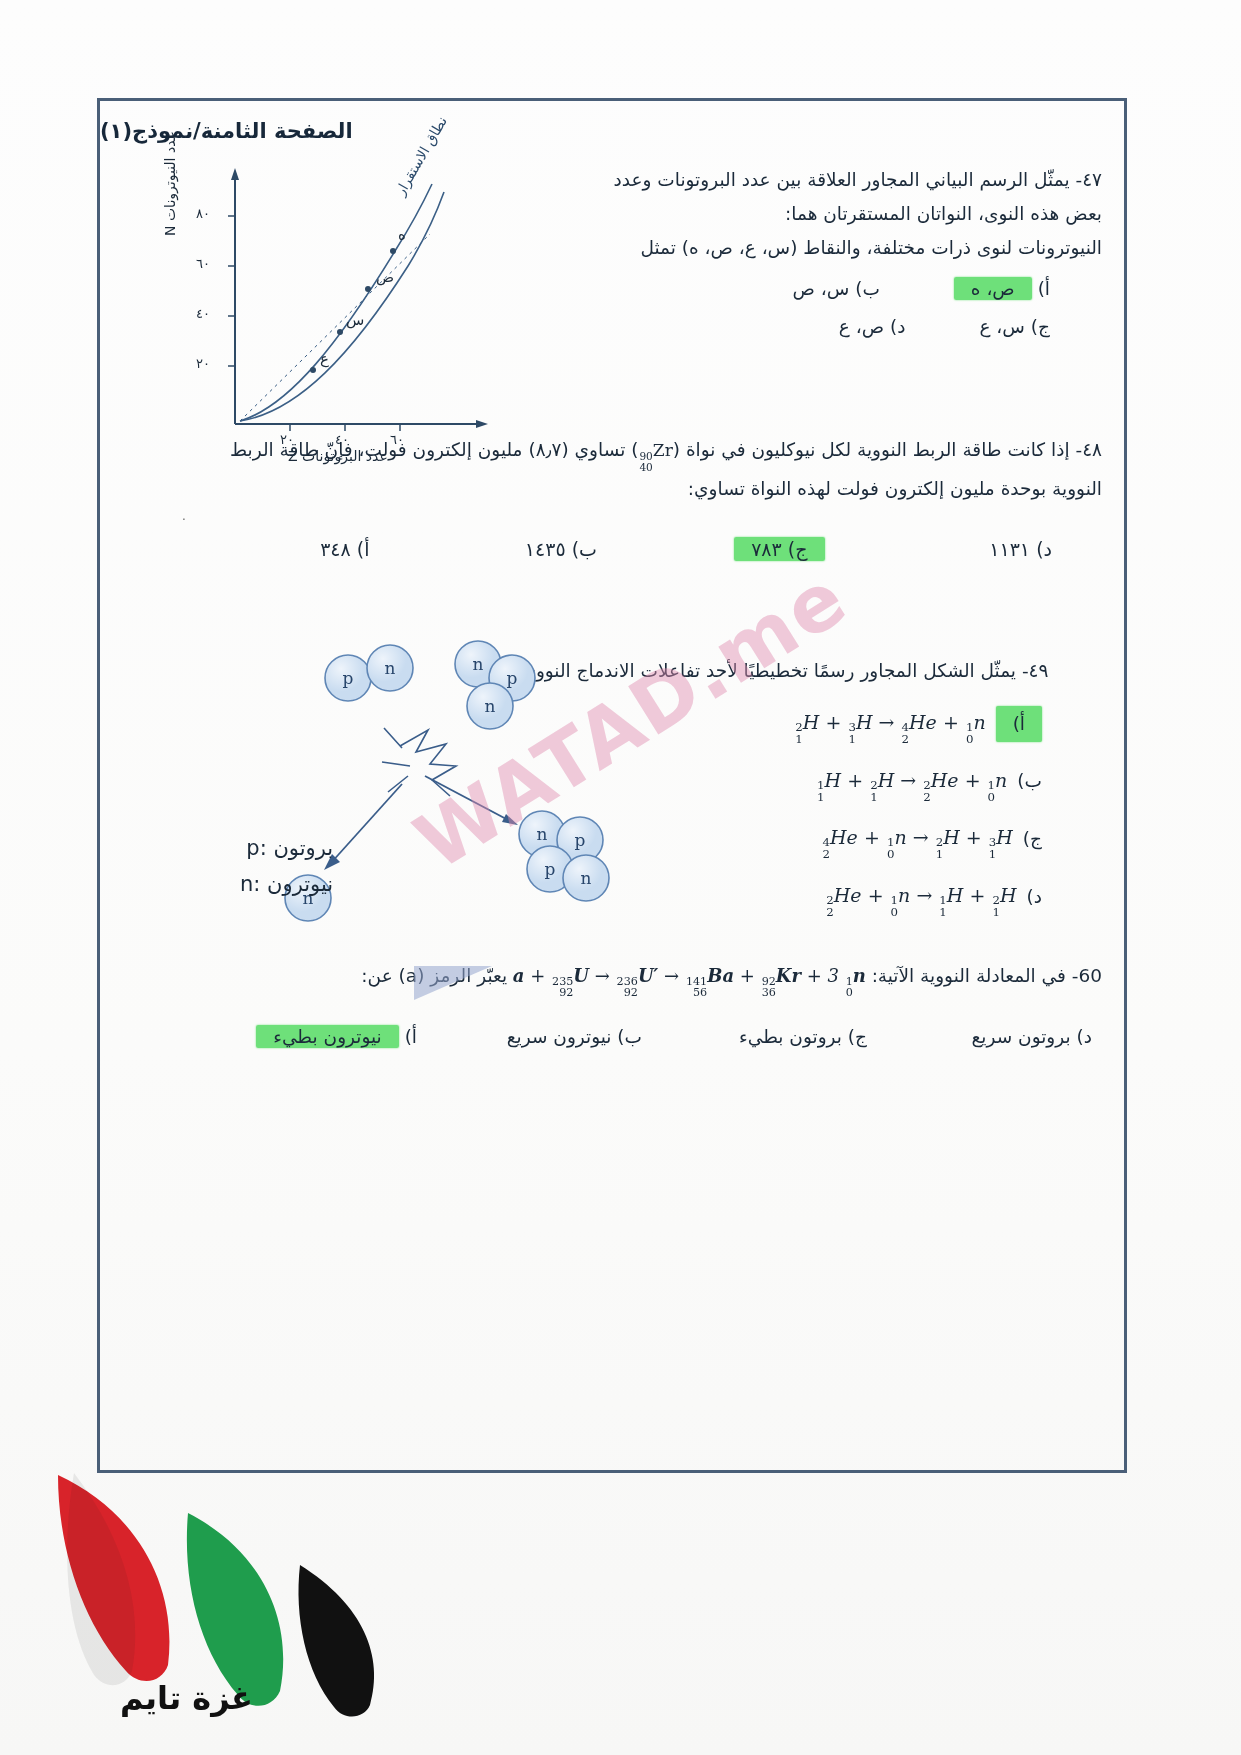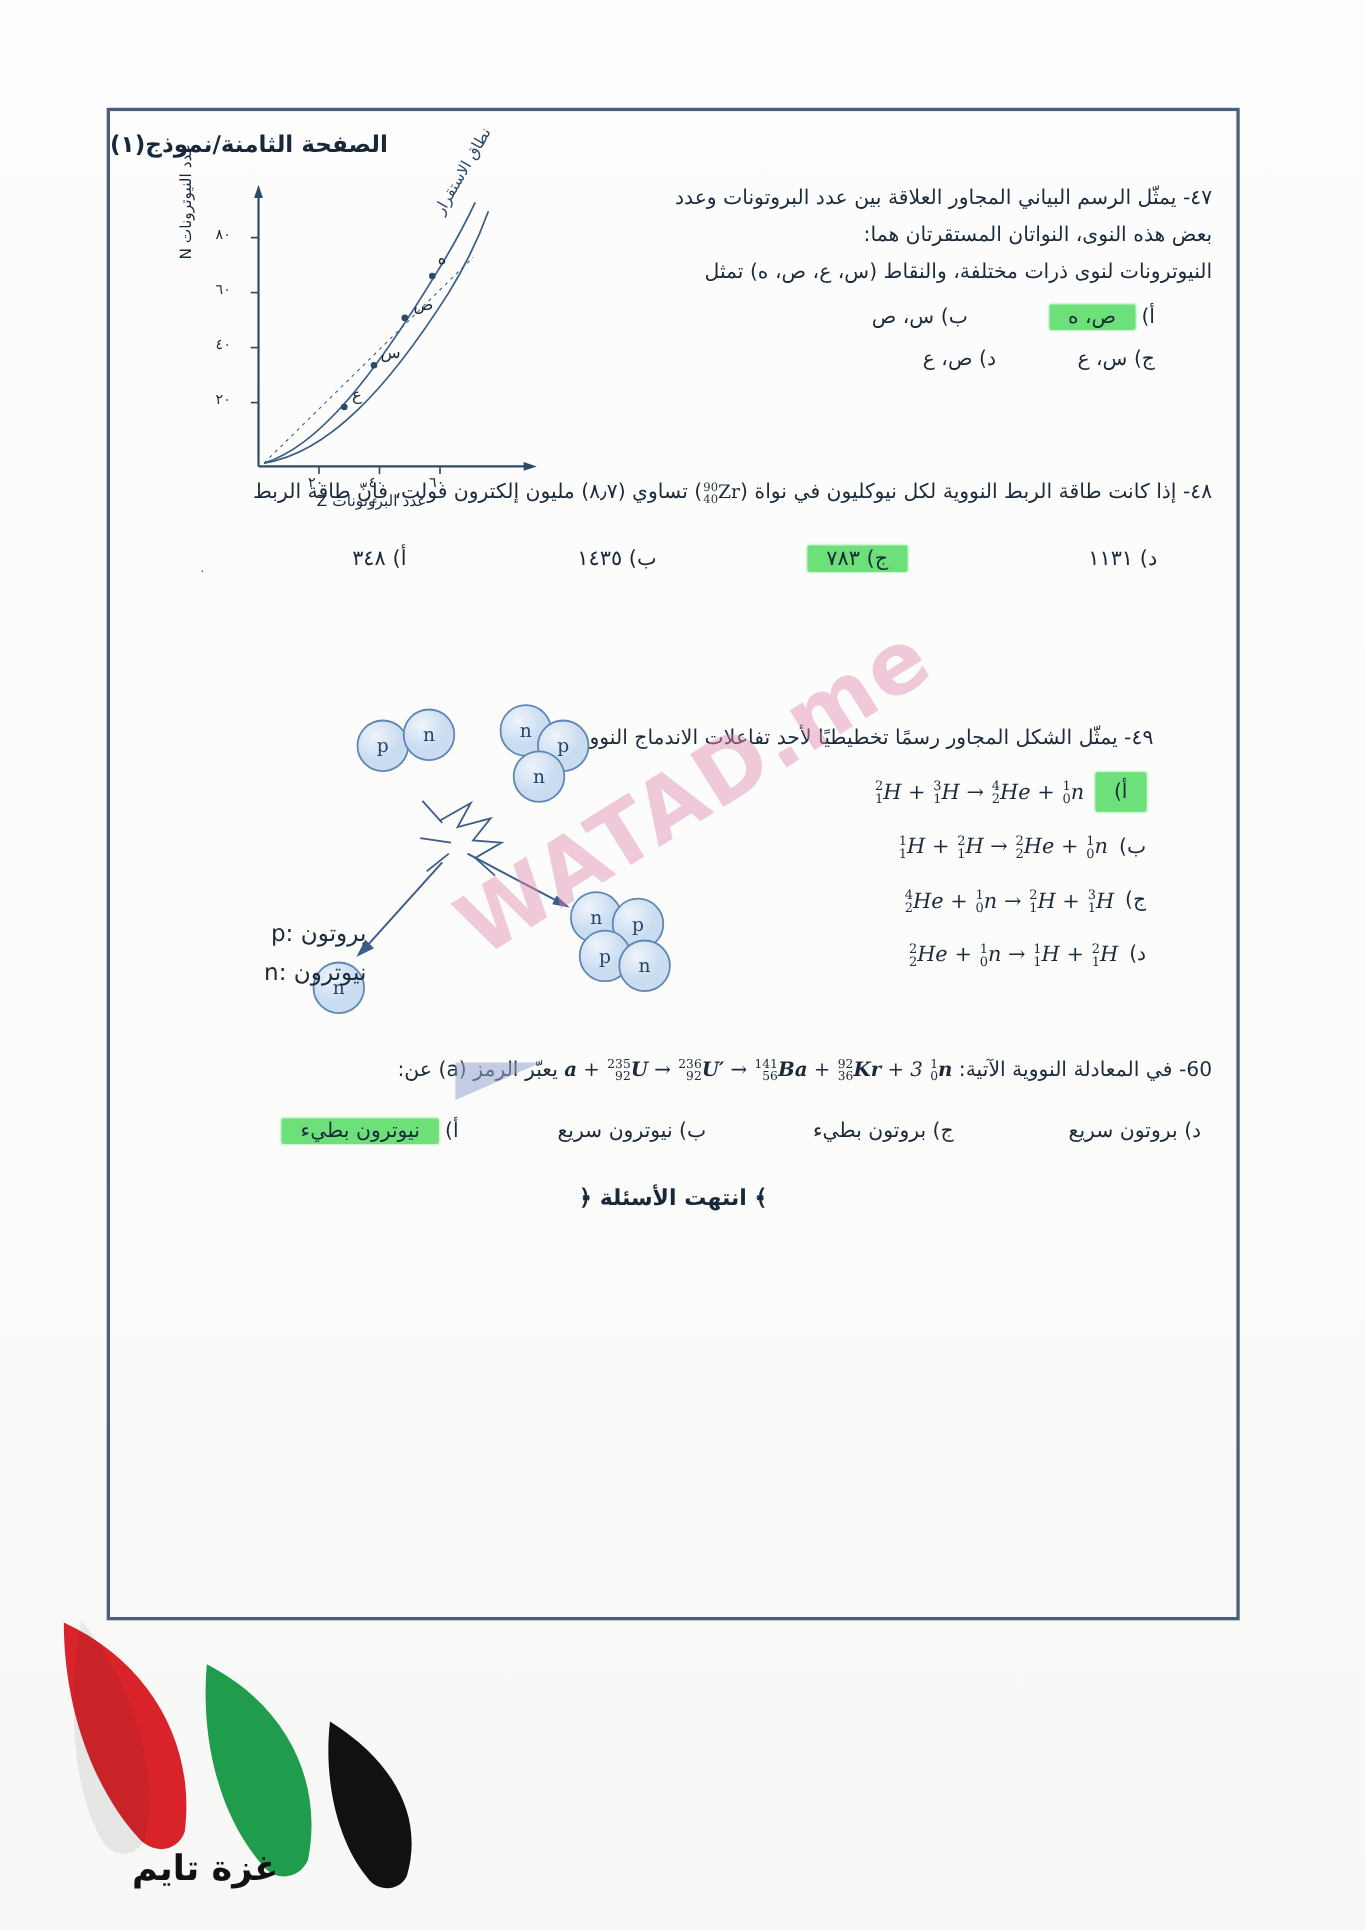--- a/index.html
+++ b/index.html
@@ -67,20 +67,21 @@
   }
   .nuc { display: inline-block; position: relative; }
   .nuc .pre {
     display: inline-block;
     vertical-align: middle;
     font-size: 0.62em;
     line-height: 1em;
     text-align: right;
     margin-left: 1px;
     font-style: normal;
+    margin-top: 20px;
   }
   .nuc .pre b { display:block; font-weight: normal; }
 
   
   .hl {
     background: #6ee07a;
     padding: 1px 17px;
     border-radius: 2px;
     box-shadow: 0 0 2px #6ee07a;
   }
@@ -286,20 +287,21 @@
       <div style="position:absolute;left:140px;top:194px;font-size:15px;" class="ar">ع</div>
     </div>
 
     <div class="smalldot">.</div>
 
     <div id="q48" class="ar qtext">
       <div style="text-align:right;">
         <span>٤٨-</span>
         <span>إذا كانت طاقة الربط النووية لكل نيوكليون في نواة (</span><span class="mono-eq" style="font-style:normal;font-size:17px;"><span class="nuc"><span class="pre"><b>90</b><b>40</b></span><span>Zr</span></span></span><span>) تساوي (٨٫٧) مليون إلكترون فولت، فإنّ طاقة الربط</span>
       </div>
+      <div style="text-align:right;">النووية بوحدة مليون إلكترون فولت لهذه النواة تساوي:</div>
 
       <div class="optrow">
         <div class="opt">
           <span>د)</span>
           <span>١١٣١</span>
         </div>
         <div class="opt">
           <span class="hl">
             <span>ج)</span>
             <span>٧٨٣</span>
@@ -462,21 +464,20 @@
           <span>ب)</span>
           <span>نيوترون سريع</span>
         </div>
         <div class="opt">
           <span>أ)</span>
           <span class="hl">نيوترون بطيء</span>
         </div>
       </div>
     </div>
 
-    <div id="endnote" class="ar">﴾ انتهت الأسئلة ﴿</div>
 
     <div id="watermark">
       <div id="wm-text">WATAD.me</div>
       <div id="wm-tri"></div>
     </div>
 
   </div>
 
   <div id="footer">
     <svg viewBox="0 0 420 260" width="420" height="260">

